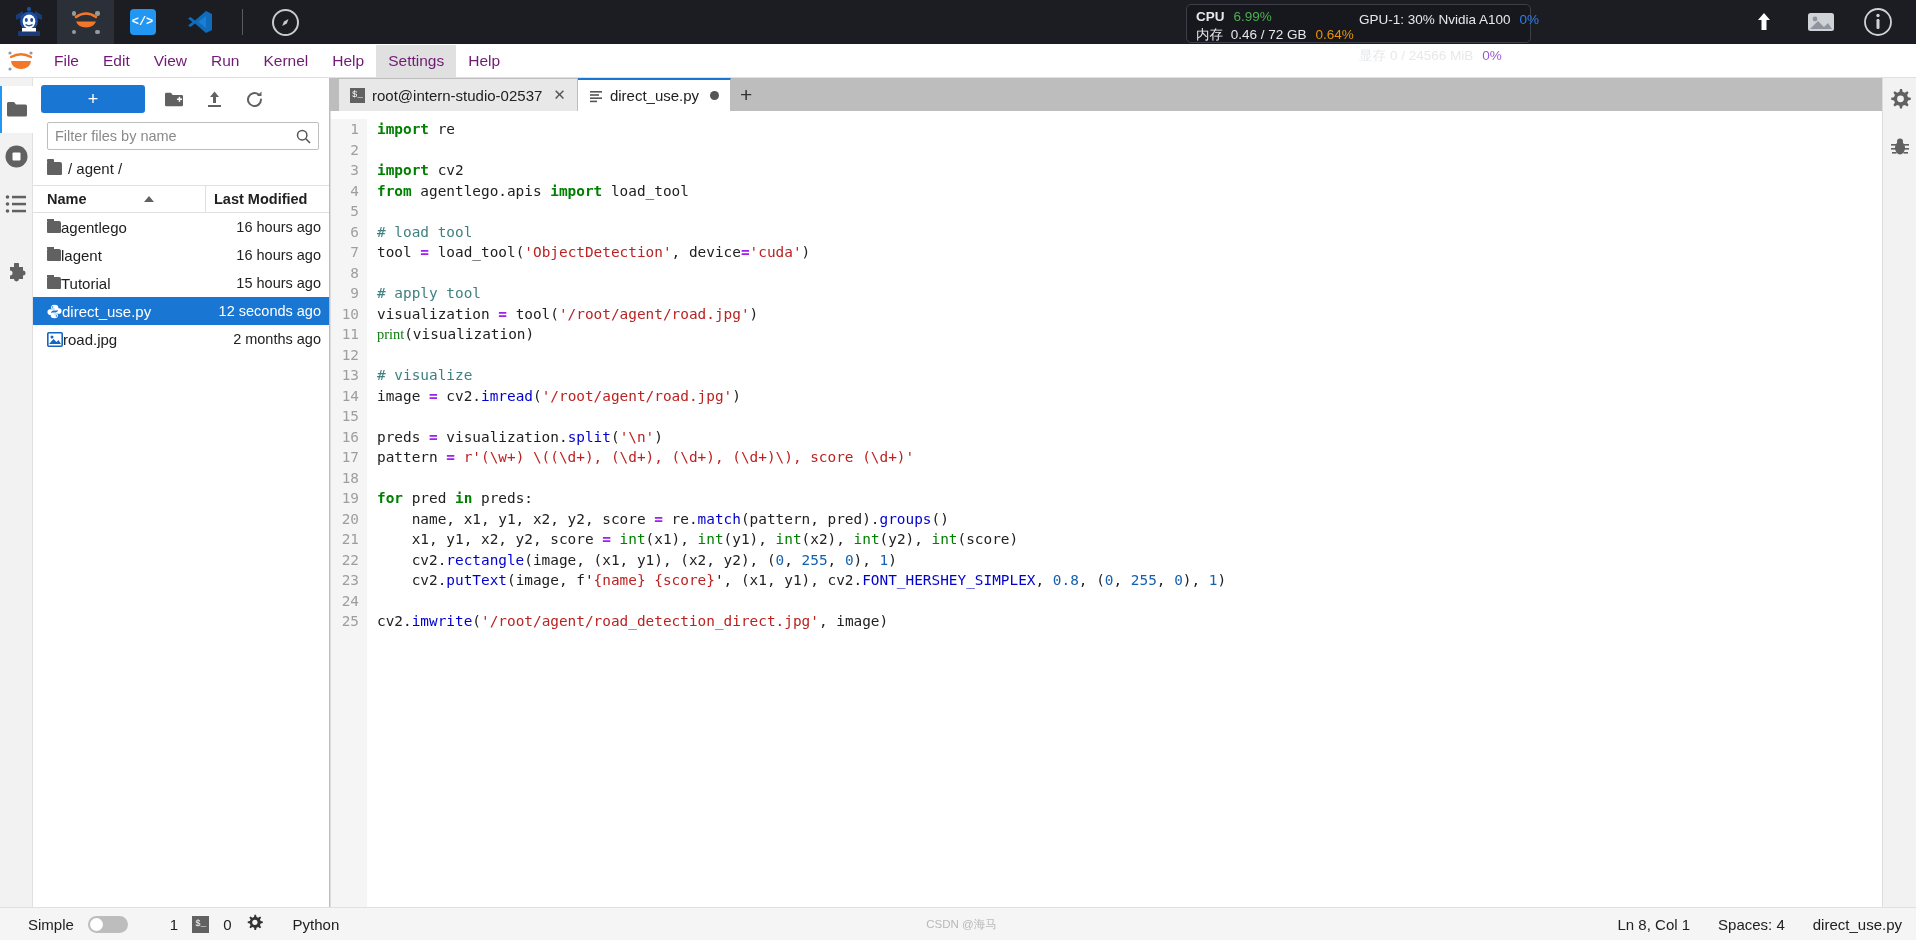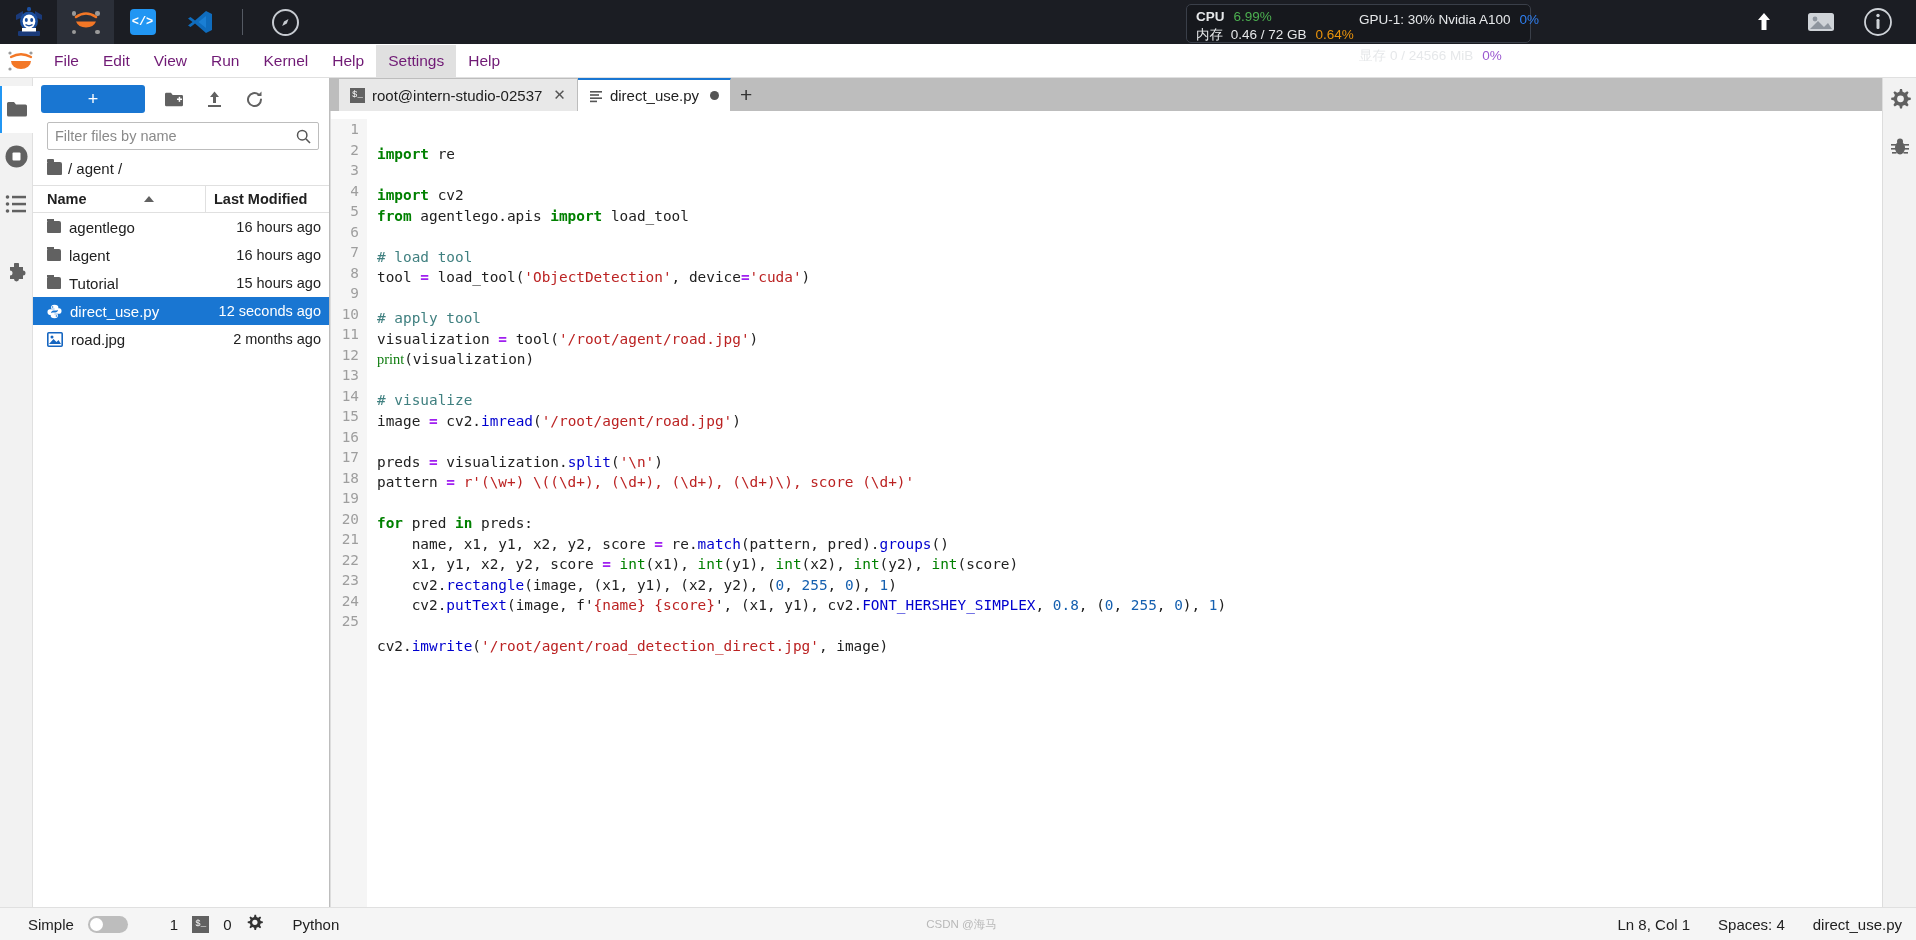--- a/index.html
+++ b/index.html
@@ -117,21 +117,21 @@
     font-size: 14.5px; font-weight: bold; color: #212121; height: 28px; align-items: center;
   }
   .fl-head .c-name { flex: 1; padding-left: 14px; display: flex; align-items: center; gap: 56px; }
   .fl-head .c-mod { width: 124px; padding-right: 6px; text-align: left; border-left: 1px solid #e0e0e0; padding-left: 8px; height: 100%; display:flex; align-items:center; }
 
   .fl-row {
     display: flex; align-items: center; height: 28px; font-size: 15px; color: #212121;
     cursor: pointer;
   }
   .fl-row.sel { background: #1976d2; color: #fff; }
-  .fl-row .c-name { flex: 1; padding-left: 14px; display: flex; align-items: center; gap: 8px; overflow: hidden; }
+  .fl-row .c-name { flex: 1; padding-left: 14px; display: flex; align-items: center; gap: 0; overflow: hidden; }
   .fl-row .c-mod { width: 132px; text-align: right; padding-right: 8px; font-size: 14.5px; }
 
   .folder-ico { width: 14px; height: 12px; background: #616161; border-radius: 1px 2px 1px 1px; position: relative; flex: none; }
   .folder-ico::before { content:""; position:absolute; top:-3px; left:0; width:7px; height:3px; background:#616161; border-radius:1px 1px 0 0; }
   .folder-ico.lg { width: 15px; height: 13px; }
 
   .py-ico { width: 15px; height: 15px; flex: none; }
 
   
   .main { flex: 1; display: flex; flex-direction: column; min-width: 0; background: #fff; }
@@ -160,21 +160,21 @@
   .editor {
     flex: 1; display: flex; overflow: hidden; font-family: "DejaVu Sans Mono", "Liberation Mono", monospace;
     font-size: 14.4px; line-height: 20.5px; padding-top: 8px;
   }
   .gutter {
     background: #f5f5f5; color: #9e9e9e; text-align: right;
     padding: 0 8px 0 10px; user-select: none; min-width: 36px;
     border-right: 0;
   }
   .gutter div { height: 20.5px; }
-  .code { padding-left: 10px; white-space: pre; color: #212121; flex: 1; overflow: hidden; margin-top: 25px; }
+  .code { padding-left: 10px; white-space: pre; color: #212121; flex: 1; overflow: hidden; }
   .code div { height: 20.5px; }
 
   .k  { color: #008000; font-weight: bold; }
   .s  { color: #bb2222; }                       
   .c  { color: #408080; }   
   .o  { color: #a020f0; font-weight: bold; }    
   .fn { color: #0000cf; }                       
   .bi { color: #008000; }                       
   .nb { color: #0e7c0e; font-family: Liberation Serif, serif; }
   .cst{ color: #1560b0; }

